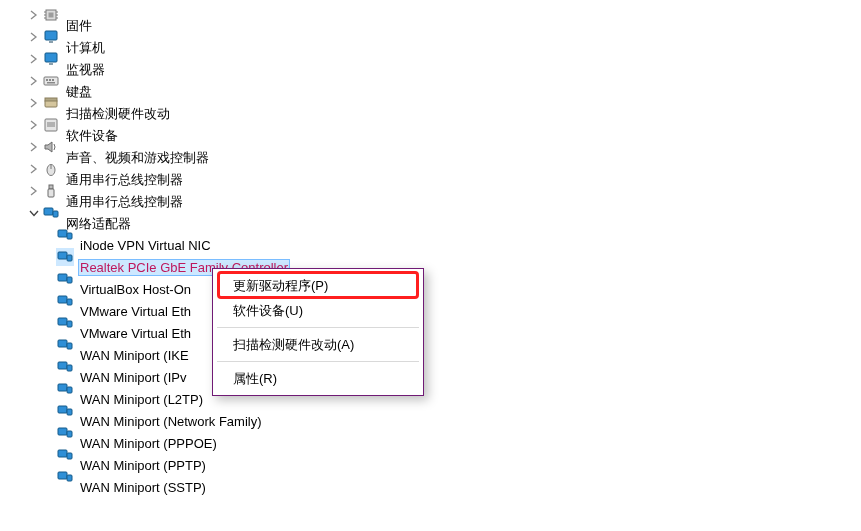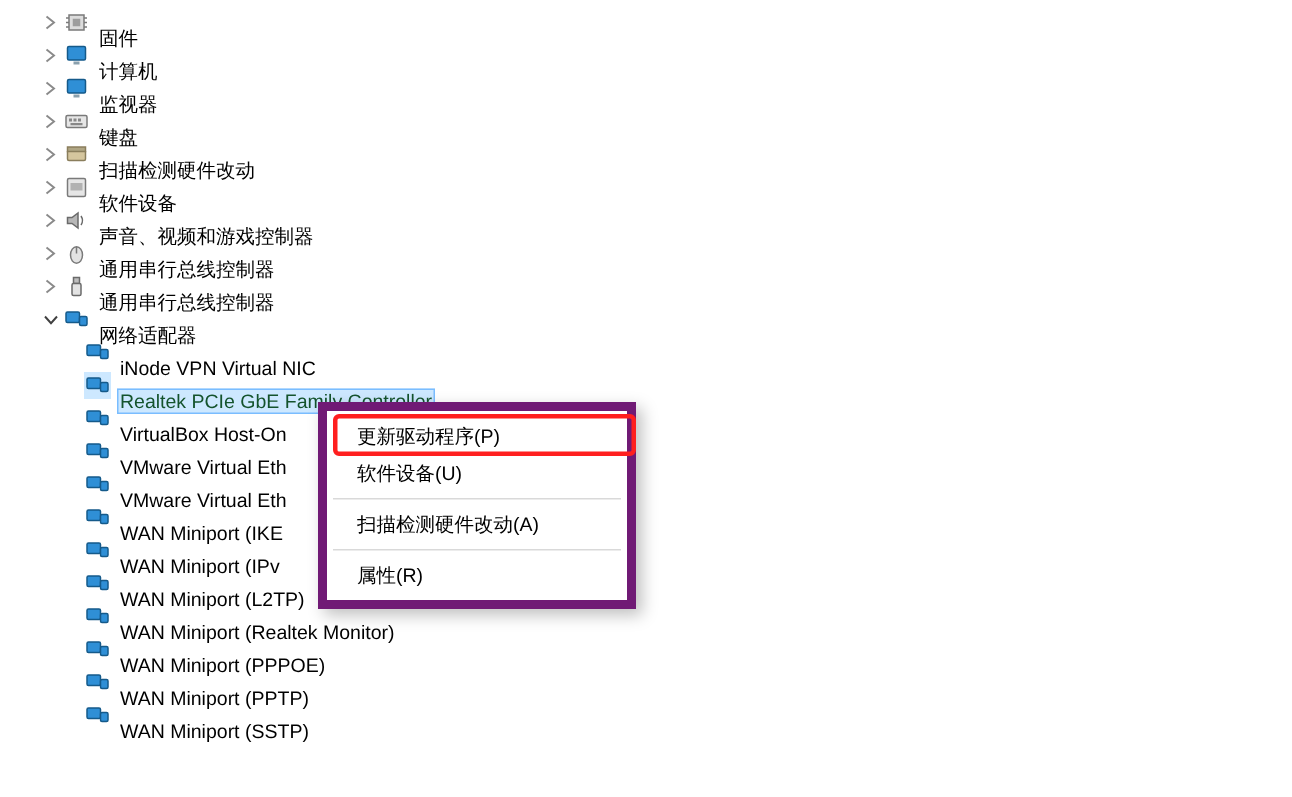--- a/index.html
+++ b/index.html
@@ -46,33 +46,33 @@
     justify-content: center;
     margin-right: 4px;
     flex: 0 0 18px;
   }
   .label {
     padding: 2px 2px;
     margin-top: 20px;
   }
   .selected .label {
     background: #cde8ff;
-    color: #14532d;
+    color: #be185d;
     border: 1px solid #7abdff;
     padding: 1px 1px;
   }
   .selected .icon { background: #cde8ff; }
   
   .menu {
     position: absolute;
     left: 212px;
     top: 268px;
     width: 212px;
     background: #fff;
-    border: 6px solid #701a75;
+    border: 1px solid #701a75;
     box-shadow: 4px 4px 10px rgba(0,0,0,0.25);
     padding: 4px 2px;
   }
   .menu-item {
     padding: 6px 18px;
     cursor: default;
   }
   .menu-sep {
     height: 1px;
     background: #d9d9d9;
@@ -334,21 +334,21 @@
         <span class="label">WAN Miniport (L2TP)</span>
       </div>
       <div class="row indent-1">
         <span class="arrow"></span>
         <span class="icon">
           <svg width="16" height="16" viewBox="0 0 16 16">
             <rect x="1" y="3" width="9" height="7" rx="1" fill="#2f8fd6" stroke="#155a8a"></rect>
             <rect x="10" y="6" width="5" height="6" rx="1" fill="#2f8fd6" stroke="#155a8a"></rect>
           </svg>
         </span>
-        <span class="label">WAN Miniport (Realtek Monitor)</span>
+        <span class="label">WAN Miniport (Network Family)</span>
       </div>
       <div class="row indent-1">
         <span class="arrow"></span>
         <span class="icon">
           <svg width="16" height="16" viewBox="0 0 16 16">
             <rect x="1" y="3" width="9" height="7" rx="1" fill="#2f8fd6" stroke="#155a8a"></rect>
             <rect x="10" y="6" width="5" height="6" rx="1" fill="#2f8fd6" stroke="#155a8a"></rect>
           </svg>
         </span>
         <span class="label">WAN Miniport (PPPOE)</span>

